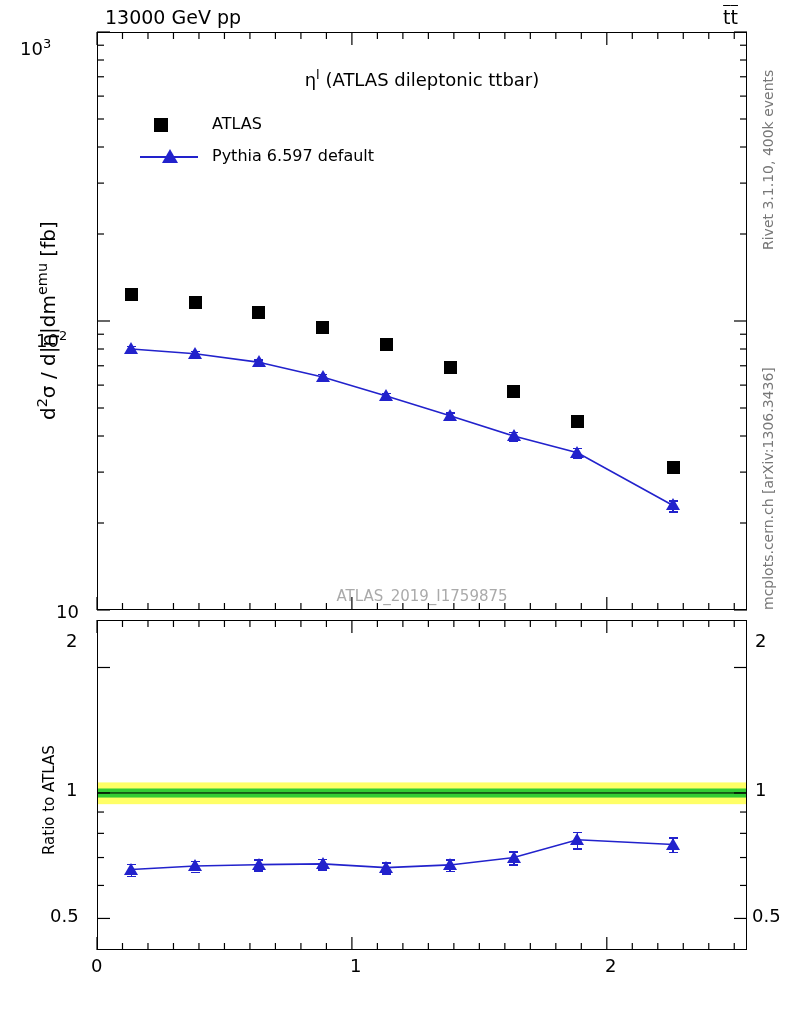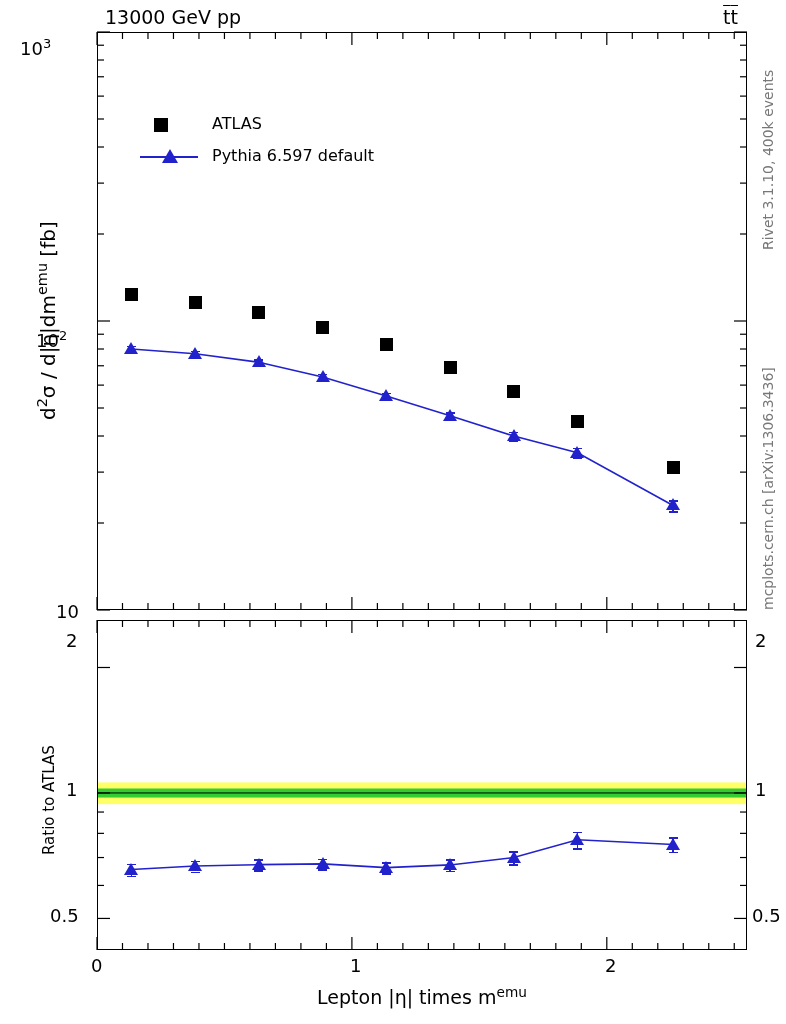--- a/index.html
+++ b/index.html
@@ -150,54 +150,55 @@
   <div class="abs hdr-right"><span style="text-decoration:overline">t</span><span style="text-decoration:overline">t</span></div>
 
   <div class="abs" id="mainframe"></div>
 
   <div class="abs" id="ratioframe"></div>
 
   <div class="abs" style="left:34px; top:420px; transform:rotate(-90deg); transform-origin:left top; font-size:20px; white-space:nowrap;">d<sup>2</sup>σ / d|η|dm<sup>emu</sup> [fb]</div>
 
   <div class="abs" style="left:40px; top:855px; transform:rotate(-90deg); transform-origin:left top; font-size:15px; white-space:nowrap;">Ratio to ATLAS</div>
 
-  <div class="abs" style="left:97px; top:984px; width:650px; text-align:center; font-size:19px;">Lepton |η| times m<sup>emu</sup></div>
 
   <div class="abs axis-num" style="left:20px; top:36px;">10<sup>3</sup></div>
   <div class="abs axis-num" style="left:36px; top:328px;">10<sup>2</sup></div>
   <div class="abs axis-num" style="left:56px; top:601px;">10</div>
 
   <div class="abs axis-num" style="left:66px; top:630px;">2</div>
   <div class="abs axis-num" style="left:66px; top:779px;">1</div>
   <div class="abs axis-num" style="left:50px; top:905px;">0.5</div>
 
   <div class="abs axis-num" style="left:755px; top:630px;">2</div>
   <div class="abs axis-num" style="left:755px; top:779px;">1</div>
   <div class="abs axis-num" style="left:752px; top:905px;">0.5</div>
 
   <div class="abs axis-num" style="left:91px; top:955px;">0</div>
   <div class="abs axis-num" style="left:350px; top:955px;">1</div>
   <div class="abs axis-num" style="left:605px; top:955px;">2</div>
 
   <div class="abs rside" style="left:760px; top:250px;">Rivet 3.1.10,  400k events</div>
   <div class="abs rside" style="left:760px; top:610px;">mcplots.cern.ch [arXiv:1306.3436]</div>
 
+  <div class="abs" style="left:97px; top:67px; width:650px; text-align:center; font-size:18px;">η<sup>l</sup> (ATLAS dileptonic ttbar)</div>
 
   <div class="abs" id="legend">
     <div class="leg-row">
       <span class="leg-marker-sq"></span>
       <span class="lab">ATLAS</span>
     </div>
     <div class="leg-row">
       <span class="leg-line"></span>
       <span class="leg-tri"></span>
       <span class="lab">Pythia 6.597 default</span>
     </div>
   </div>
 
+  <div class="abs watermark">ATLAS_2019_I1759875</div>
 
   <svg class="overlay" width="786" height="1024">
     <g id="gfx">
         <rect x="98" y="782.4180395467554" width="648" height="21.748415606137883" fill="#ffff66"></rect>
         <rect x="98" y="788.4959904591487" width="648" height="9.052841492198581" fill="#33cc33"></rect>
         <line x1="98" y1="792.9658250504251" x2="746" y2="792.9658250504251" stroke="#000" stroke-width="1"></line>
         <line x1="97" y1="610" x2="110" y2="610" stroke="#000" stroke-width="1.2"></line>
         <line x1="747" y1="610" x2="734" y2="610" stroke="#000" stroke-width="1.2"></line>
         <line x1="97" y1="523.0023312531094" x2="104" y2="523.0023312531094" stroke="#000" stroke-width="1.2"></line>
         <line x1="747" y1="523.0023312531094" x2="740" y2="523.0023312531094" stroke="#000" stroke-width="1.2"></line>

